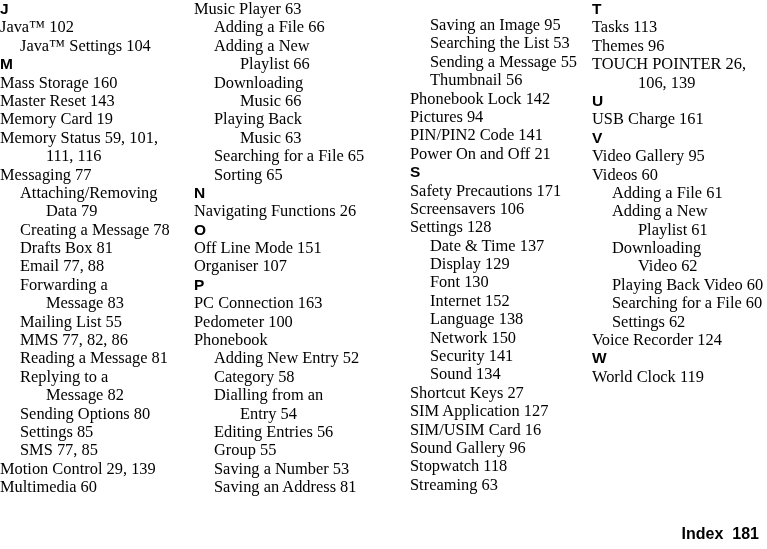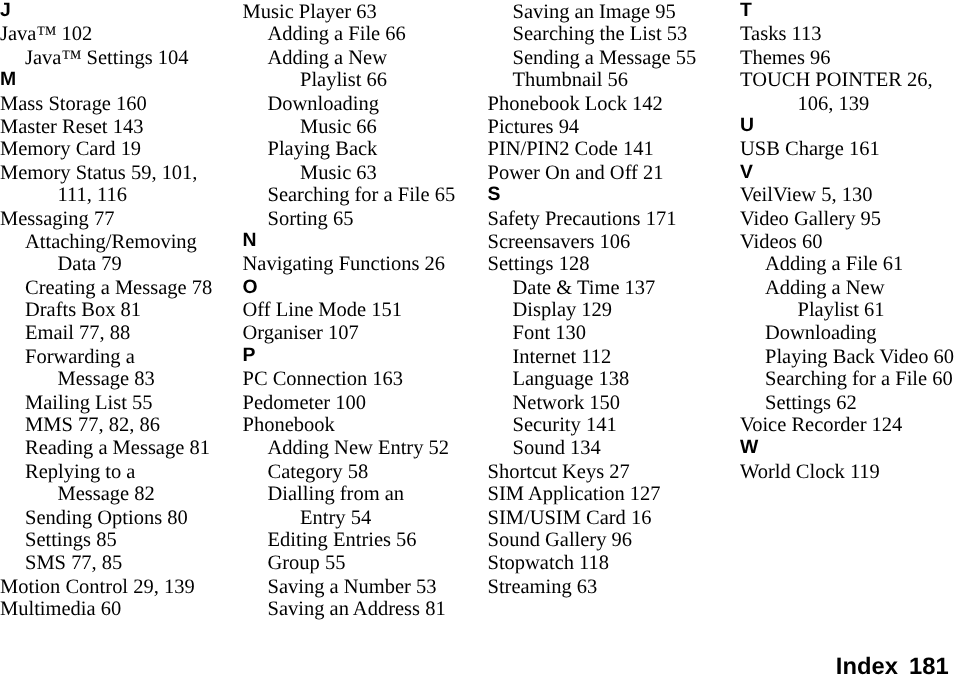--- a/index.html
+++ b/index.html
@@ -36,21 +36,21 @@
 
   .index-column {
     position: absolute;
     top: 0;
     box-sizing: border-box;
   }
 
   
   .col-1 { left: 0px;   width: 190px; }
   .col-2 { left: 194px; width: 190px; }
-  .col-3 { left: 390px; width: 195px; }
+  .col-3 { left: 410px; width: 195px; margin-top: 16px; }
   .col-4 { left: 592px; width: 175px; }
 
   .entry-list {
     list-style: none;
     margin: 0;
     padding: 0;
   }
 
   .index-letter {
     font-family: "Liberation Sans", "DejaVu Sans", sans-serif;
@@ -82,21 +82,21 @@
     bottom: 6px;
     width: 767px;
     height: 20px;
   }
   .footer-inner {
     position: absolute;
     right: 8px;
     bottom: 0;
     font-family: "Liberation Sans", "DejaVu Sans", sans-serif;
     font-weight: bold;
-    font-size: 19px;
+    font-size: 16px;
     line-height: 18px;
     white-space: nowrap;
   }
   .footer-label { margin-right: 9px; }
   .footer-number { }
 </style>
 </head>
 <body>
 
 <div id="index-page">
@@ -177,21 +177,21 @@
           <li class="index-entry lvl-0">Pictures 94</li>
           <li class="index-entry lvl-0">PIN/PIN2 Code 141</li>
           <li class="index-entry lvl-0">Power On and Off 21</li>
           <li class="index-letter lvl-0">S</li>
           <li class="index-entry lvl-0">Safety Precautions 171</li>
           <li class="index-entry lvl-0">Screensavers 106</li>
           <li class="index-entry lvl-0">Settings 128</li>
           <li class="index-entry lvl-1">Date &amp; Time 137</li>
           <li class="index-entry lvl-1">Display 129</li>
           <li class="index-entry lvl-1">Font 130</li>
-          <li class="index-entry lvl-1">Internet 112</li>
+          <li class="index-entry lvl-1">Internet 152</li>
           <li class="index-entry lvl-1">Language 138</li>
           <li class="index-entry lvl-1">Network 150</li>
           <li class="index-entry lvl-1">Security 141</li>
           <li class="index-entry lvl-1">Sound 134</li>
           <li class="index-entry lvl-0">Shortcut Keys 27</li>
           <li class="index-entry lvl-0">SIM Application 127</li>
           <li class="index-entry lvl-0">SIM/USIM Card 16</li>
           <li class="index-entry lvl-0">Sound Gallery 96</li>
           <li class="index-entry lvl-0">Stopwatch 118</li>
           <li class="index-entry lvl-0">Streaming 63</li>
@@ -201,27 +201,27 @@
     <div class="index-column col-4">
       <ul class="entry-list">
           <li class="index-letter lvl-0">T</li>
           <li class="index-entry lvl-0">Tasks 113</li>
           <li class="index-entry lvl-0">Themes 96</li>
           <li class="index-entry lvl-0">TOUCH POINTER 26,</li>
           <li class="index-entry lvl-2">106, 139</li>
           <li class="index-letter lvl-0">U</li>
           <li class="index-entry lvl-0">USB Charge 161</li>
           <li class="index-letter lvl-0">V</li>
-          <li class="index-entry lvl-0">VeilView 5, 130</li>
           <li class="index-entry lvl-0">Video Gallery 95</li>
           <li class="index-entry lvl-0">Videos 60</li>
           <li class="index-entry lvl-1">Adding a File 61</li>
           <li class="index-entry lvl-1">Adding a New</li>
           <li class="index-entry lvl-2">Playlist 61</li>
           <li class="index-entry lvl-1">Downloading</li>
+          <li class="index-entry lvl-2">Video 62</li>
           <li class="index-entry lvl-1">Playing Back Video 60</li>
           <li class="index-entry lvl-1">Searching for a File 60</li>
           <li class="index-entry lvl-1">Settings 62</li>
           <li class="index-entry lvl-0">Voice Recorder 124</li>
           <li class="index-letter lvl-0">W</li>
           <li class="index-entry lvl-0">World Clock 119</li>
         </ul>
     </div>
 
   </div>

